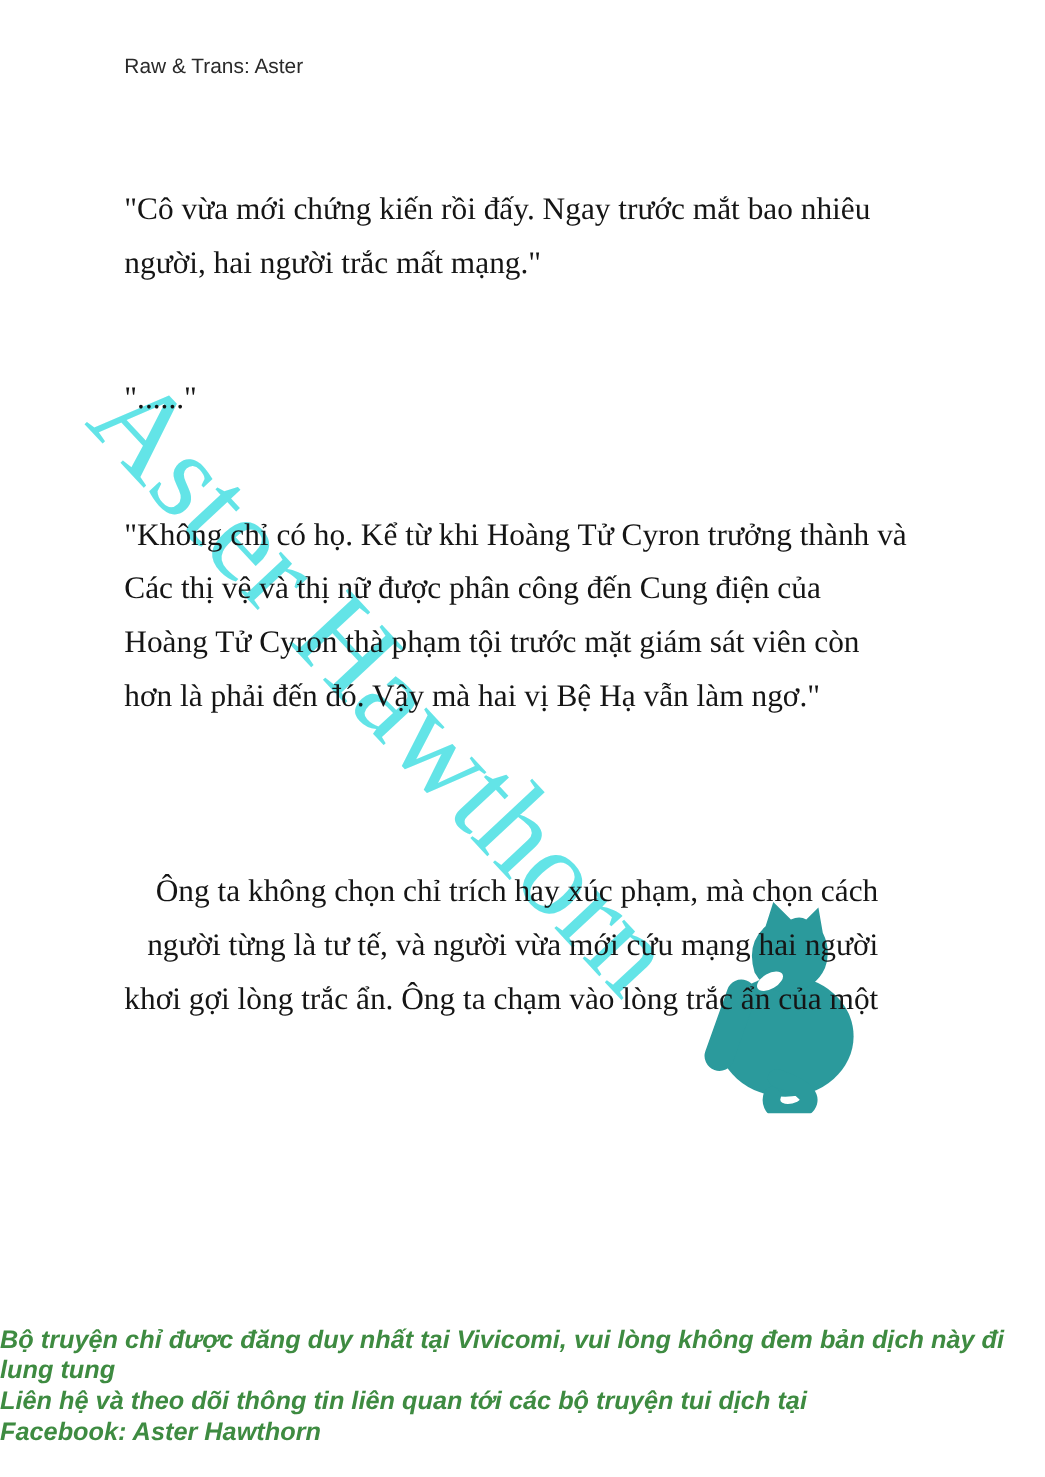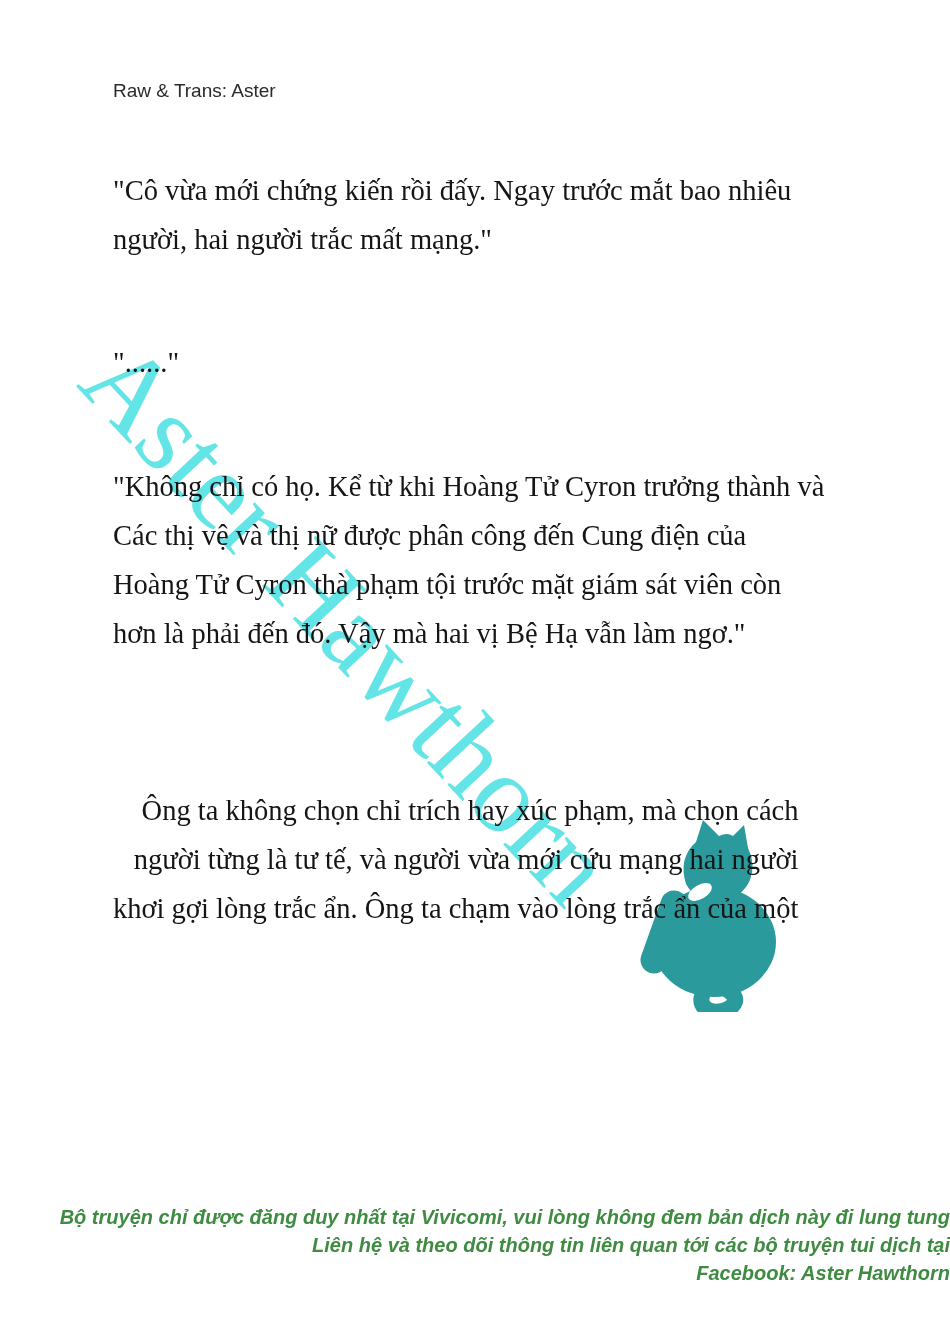--- a/index.html
+++ b/index.html
@@ -16,21 +16,20 @@
     width:950px;height:1343px;
     background:#ffffff;
     overflow:hidden;
     font-family:"Liberation Serif", serif;
   }
   .credit{
     position:absolute;left:113px;top:50px;
     font-family:"Liberation Sans", sans-serif;
     font-size:19px;color:#2a2a2a;
     z-index:2;
-    margin-top:30px;
   }
   .watermark{
     position:absolute;left:150px;top:316px;
     font-family:"Liberation Serif", serif;
     font-size:112px;
     color:var(--watermark-color);
     transform:rotate(47deg);
     transform-origin:0 0;
     white-space:nowrap;
     z-index:1;
@@ -48,24 +47,24 @@
     white-space:nowrap;
     z-index:2;
   }
   .p1{top:166px;}
   .p2{top:338px;}
   .p3{top:462px;}
   .p4{top:786px;text-align:right;}
   .line{display:block;white-space:pre;}
   .footer{
     position:absolute;left:0;top:1203px;width:950px;
-    text-align:right;
+    text-align:left;
     font-family:"Liberation Sans", sans-serif;
     font-style:italic;font-weight:bold;
-    font-size:20px;line-height:28px;
+    font-size:23px;line-height:28px;
     color:var(--footer-color);
     z-index:2;
   }
   .logo{
     position:absolute;left:16px;top:1286px;
     font-family:"Liberation Sans", sans-serif;
     font-style:italic;font-weight:bold;
     color:var(--logo-color);
     z-index:2;
     width:160px;height:56px;

